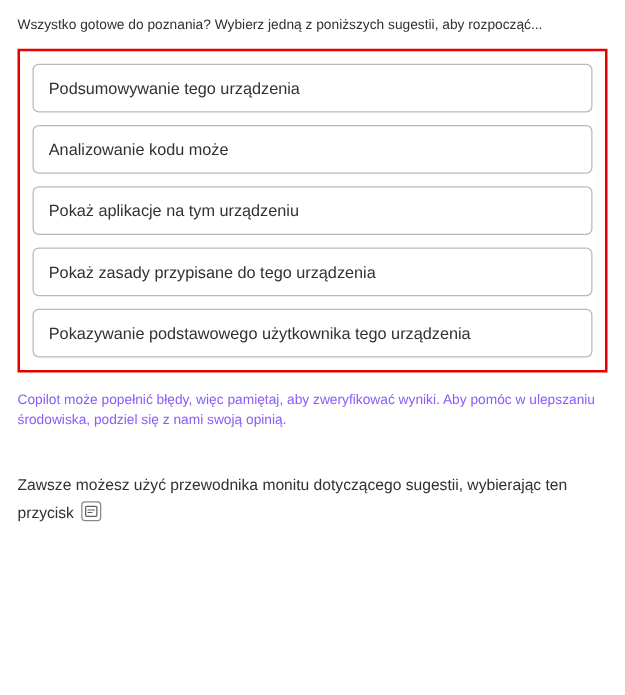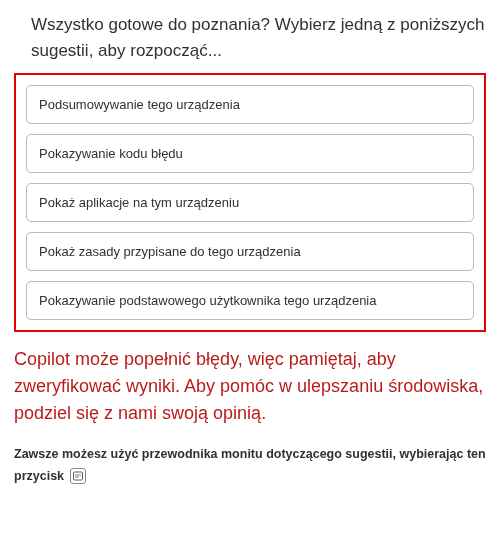--- a/index.html
+++ b/index.html
@@ -10,24 +10,23 @@
     body {
       font-family: "Segoe UI", -apple-system, BlinkMacSystemFont, sans-serif;
       font-size: 13px;
       color: #323130;
       background: #ffffff;
       width: 500px;
       padding: 12px 14px;
       line-height: 1.5;
     }
     .intro-text {
-      font-size: 17px;
+      font-size: 11px;
       color: #323130;
       margin-bottom: 10px;
-      margin-left: 17px;
     }
     .suggestions-box {
       border: 2px solid #e60000;
       padding: 10px 10px;
       margin-bottom: 14px;
     }
     .suggestion-btn {
       display: block;
       width: 100%;
       text-align: left;
@@ -38,32 +37,31 @@
       font-size: 13px;
       color: #323130;
       cursor: pointer;
       margin-bottom: 10px;
       font-family: inherit;
     }
     .suggestion-btn:last-child {
       margin-bottom: 0;
     }
     .disclaimer-text {
-      font-size: 18px;
-      color: #b91c1c;
-      margin-bottom: 16px;
+      font-size: 11px;
+      color: #8b5cf6;
+      margin-bottom: 32px;
     }
     .guide-text {
       font-size: 12.5px;
       color: #323130;
       display: inline;
     }
     .guide-line {
       line-height: 1.7;
-      font-weight: bold;
     }
     .guide-icon {
       display: inline-block;
       vertical-align: middle;
       border: 1px solid #8a8886;
       border-radius: 3px;
       width: 16px;
       height: 16px;
       position: relative;
       margin-left: 2px;
@@ -75,21 +73,21 @@
       left: 1px;
     }
   </style>
 </head>
 <body>
 
 <p class="intro-text">Wszystko gotowe do poznania? Wybierz jedną z poniższych sugestii, aby rozpocząć...</p>
 
 <div class="suggestions-box">
   <button class="suggestion-btn">Podsumowywanie tego urządzenia</button>
-  <button class="suggestion-btn">Pokazywanie kodu błędu</button>
+  <button class="suggestion-btn">Analizowanie kodu może</button>
   <button class="suggestion-btn">Pokaż aplikacje na tym urządzeniu</button>
   <button class="suggestion-btn">Pokaż zasady przypisane do tego urządzenia</button>
   <button class="suggestion-btn">Pokazywanie podstawowego użytkownika tego urządzenia</button>
 </div>
 
 <p class="disclaimer-text">Copilot może popełnić błędy, więc pamiętaj, aby zweryfikować wyniki. Aby pomóc w ulepszaniu środowiska, podziel się z nami swoją opinią.</p>
 
 <div class="guide-line">
   <span class="guide-text">Zawsze możesz użyć przewodnika monitu dotyczącego sugestii, wybierając ten przycisk</span>
   <span class="guide-icon">

